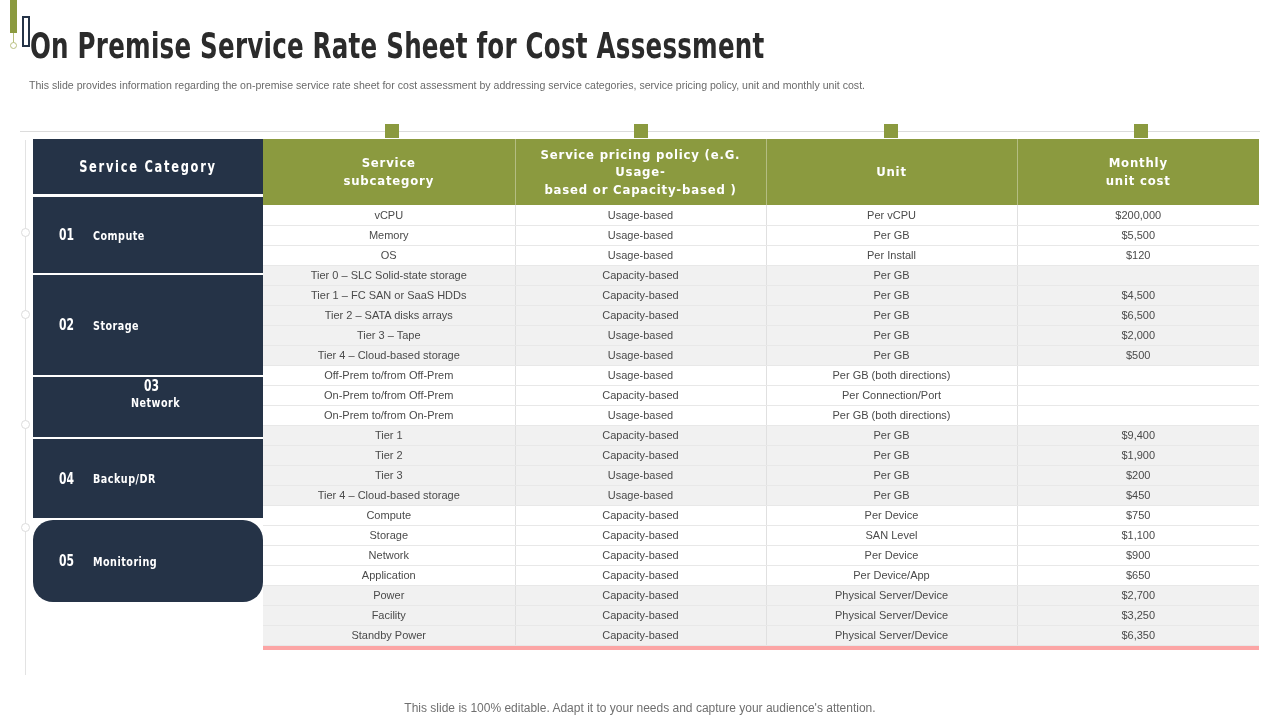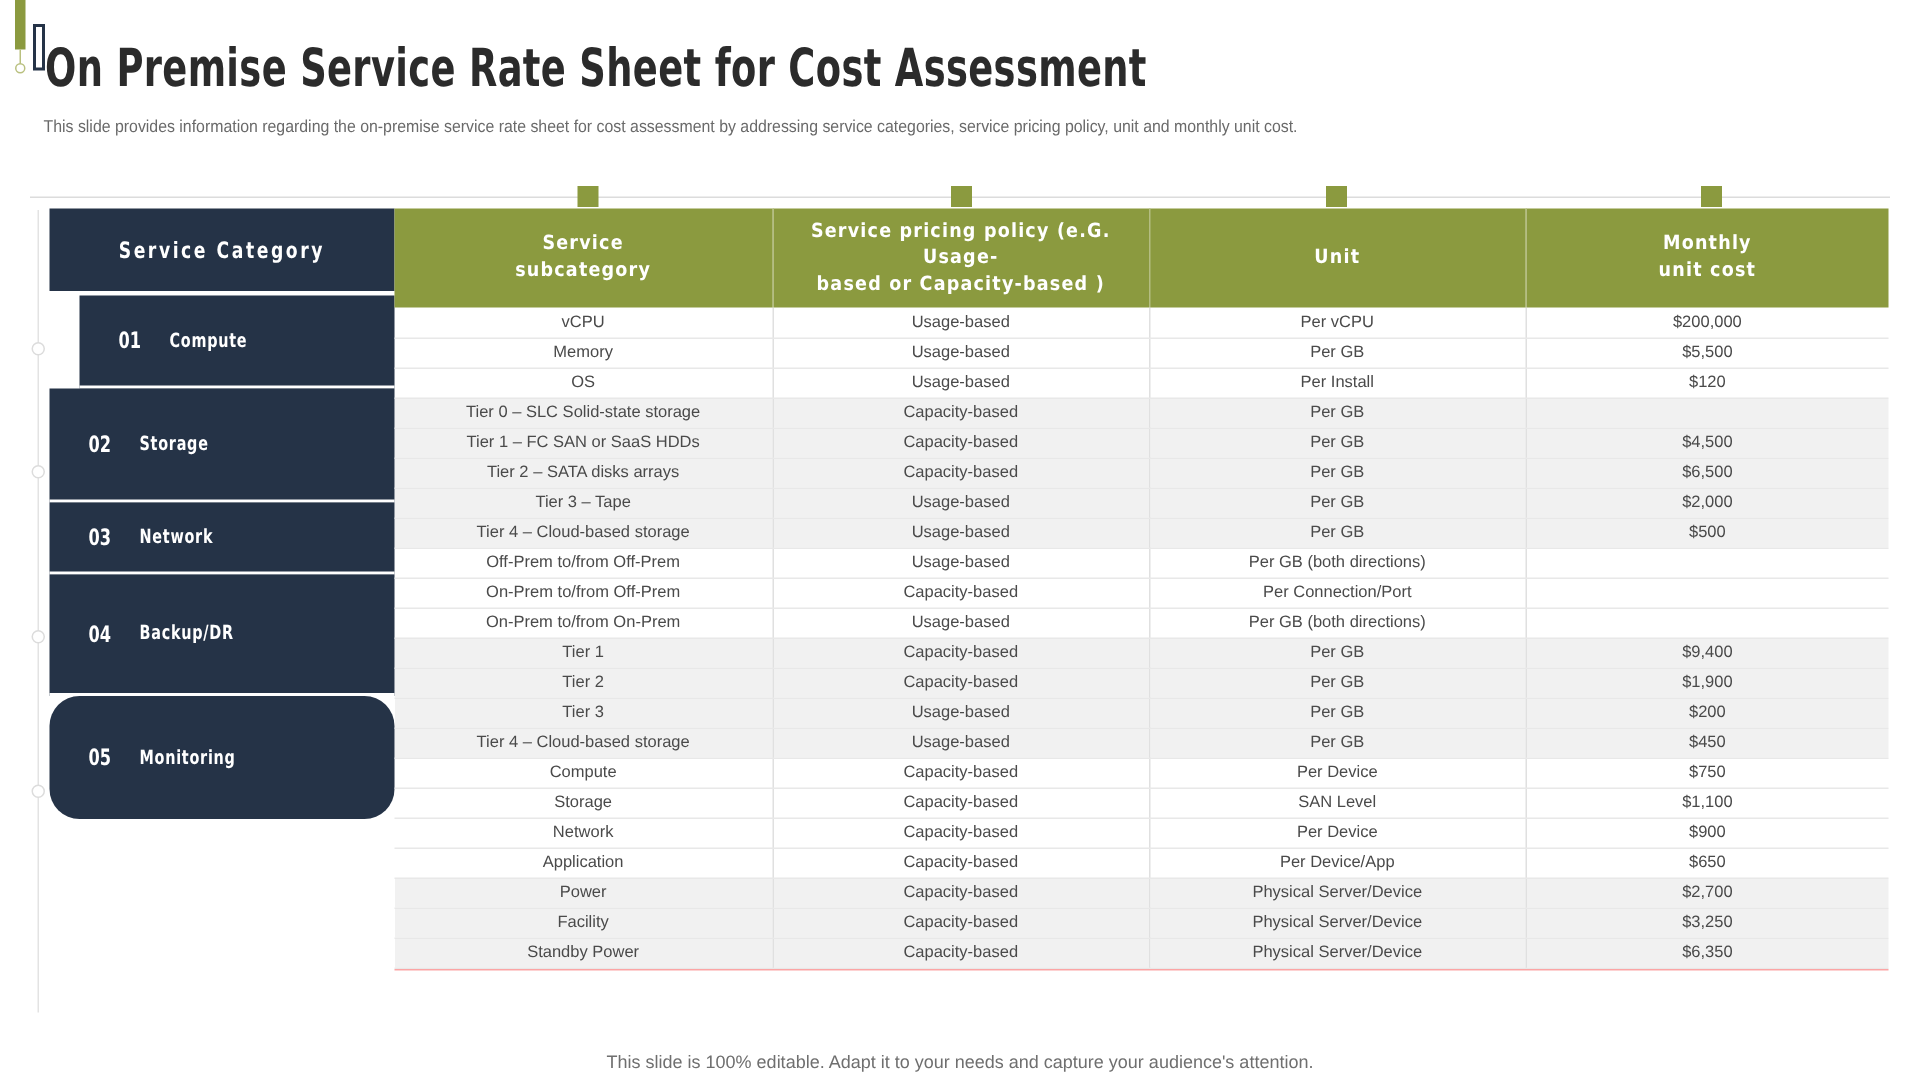--- a/index.html
+++ b/index.html
@@ -176,21 +176,21 @@
     font-size: 13px;
     font-weight: bold;
     letter-spacing: 0.6px;
     transform: scaleX(0.82);
     transform-origin: left center;
   }
 
   
   .tablecol {
     flex: 1 1 auto;
-    border-bottom: 1px solid #fca5a5;
+    border-bottom: 4px solid #fca5a5;
   }
   table.data {
     width: 100%;
     border-collapse: collapse;
     table-layout: fixed;
   }
   table.data th {
     background: #8b9a3f;
     color: #ffffff;
     height: 66px;
@@ -265,29 +265,29 @@
     </div>
 
   <div id="table-wrap">
     <div class="layout">
 
       <div class="sidebar">
         <div class="cat-head">
           <span class="cat-head-label">Service  Category</span>
         </div>
         <div id="cat-blocks">
-            <div class="cat-block" style="height: 62px; margin-left: 20px;">
+            <div class="cat-block" style="height: 78px;">
               <span class="cat-num">01</span>
               <span class="cat-name">Compute</span>
             </div>
-            <div class="cat-block" style="height: 76px;">
+            <div class="cat-block" style="height: 102px;">
               <span class="cat-num">02</span>
               <span class="cat-name">Storage</span>
             </div>
-            <div class="cat-block" style="height: 48px;">
+            <div class="cat-block" style="height: 62px; flex-direction: column;">
               <span class="cat-num">03</span>
               <span class="cat-name">Network</span>
             </div>
             <div class="cat-block" style="height: 81px;">
               <span class="cat-num">04</span>
               <span class="cat-name">Backup/DR</span>
             </div>
             <div class="cat-block" style="height: 82px; border-radius: 20px;">
               <span class="cat-num">05</span>
               <span class="cat-name">Monitoring</span>

